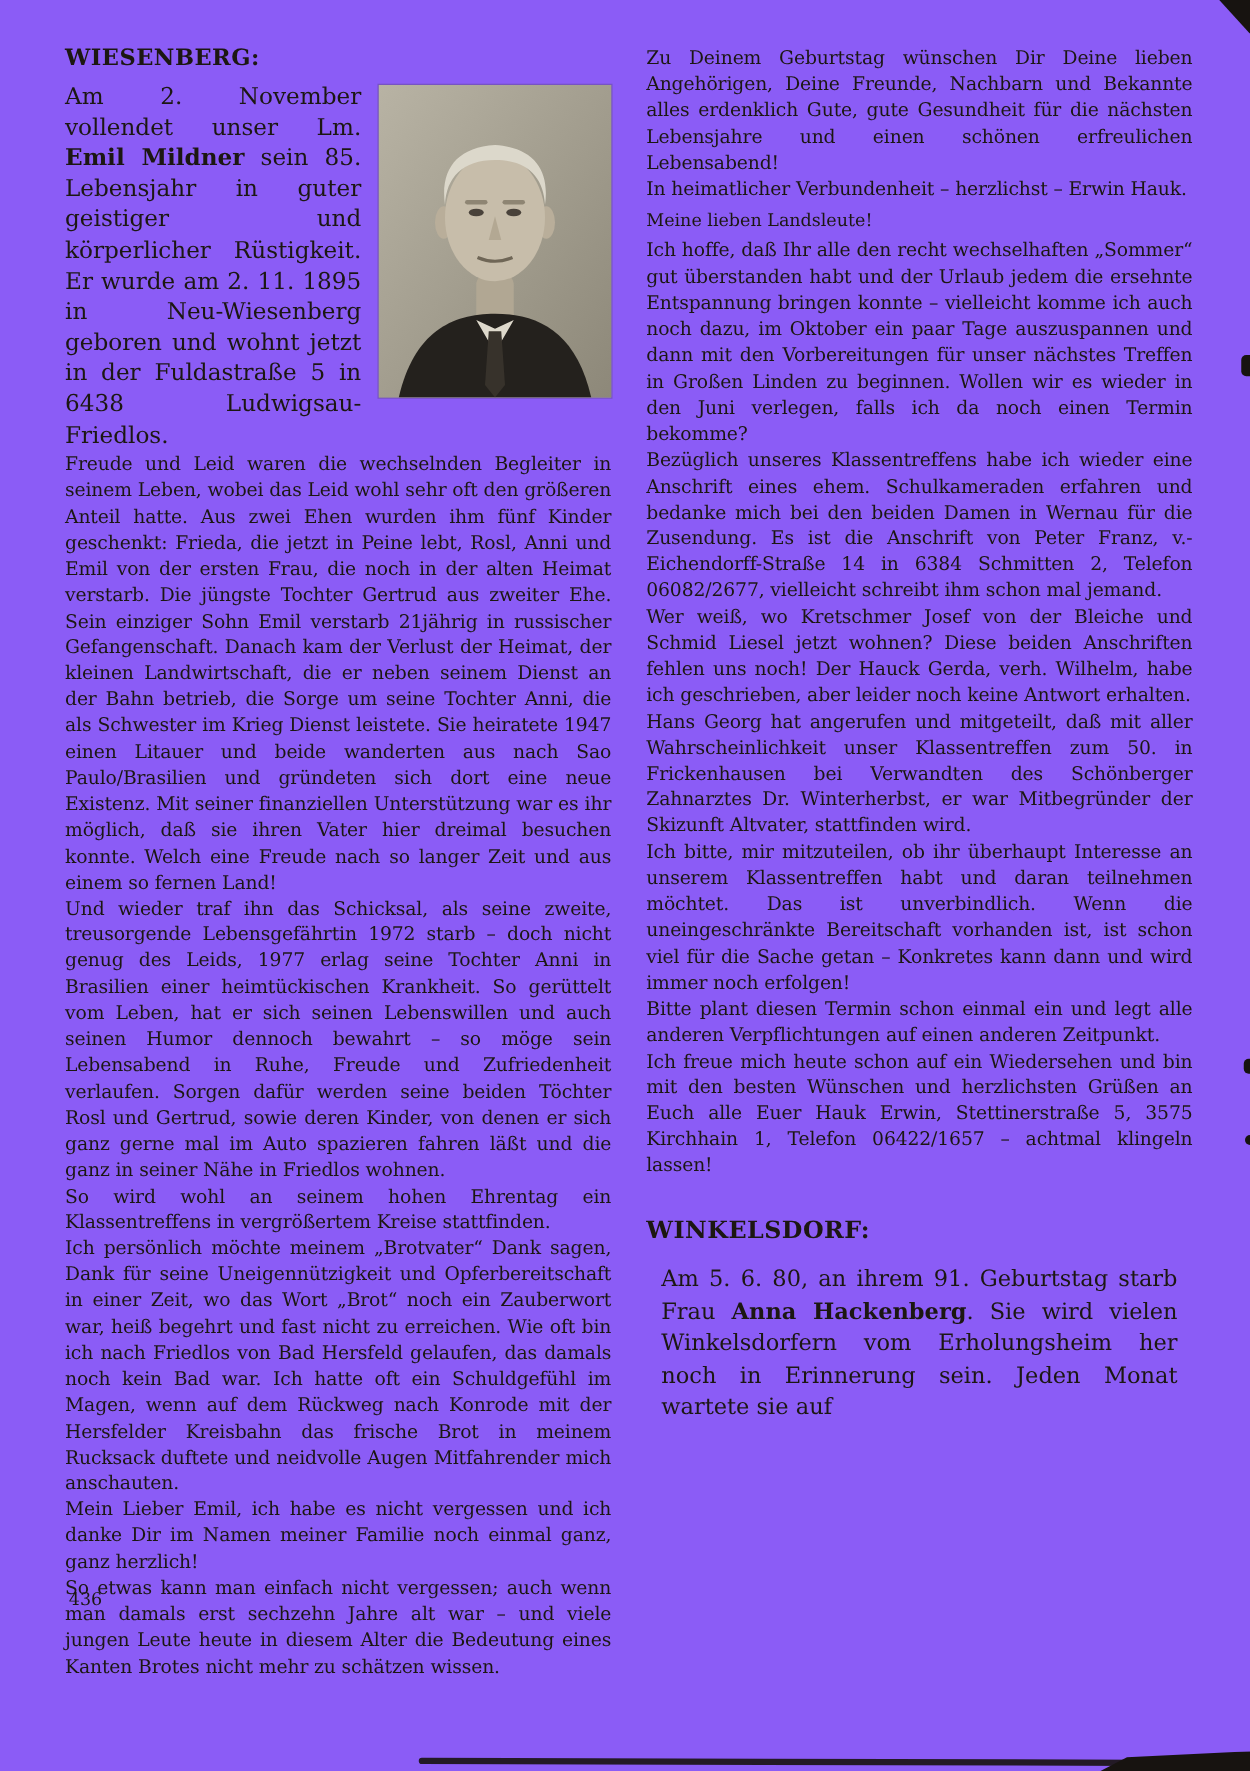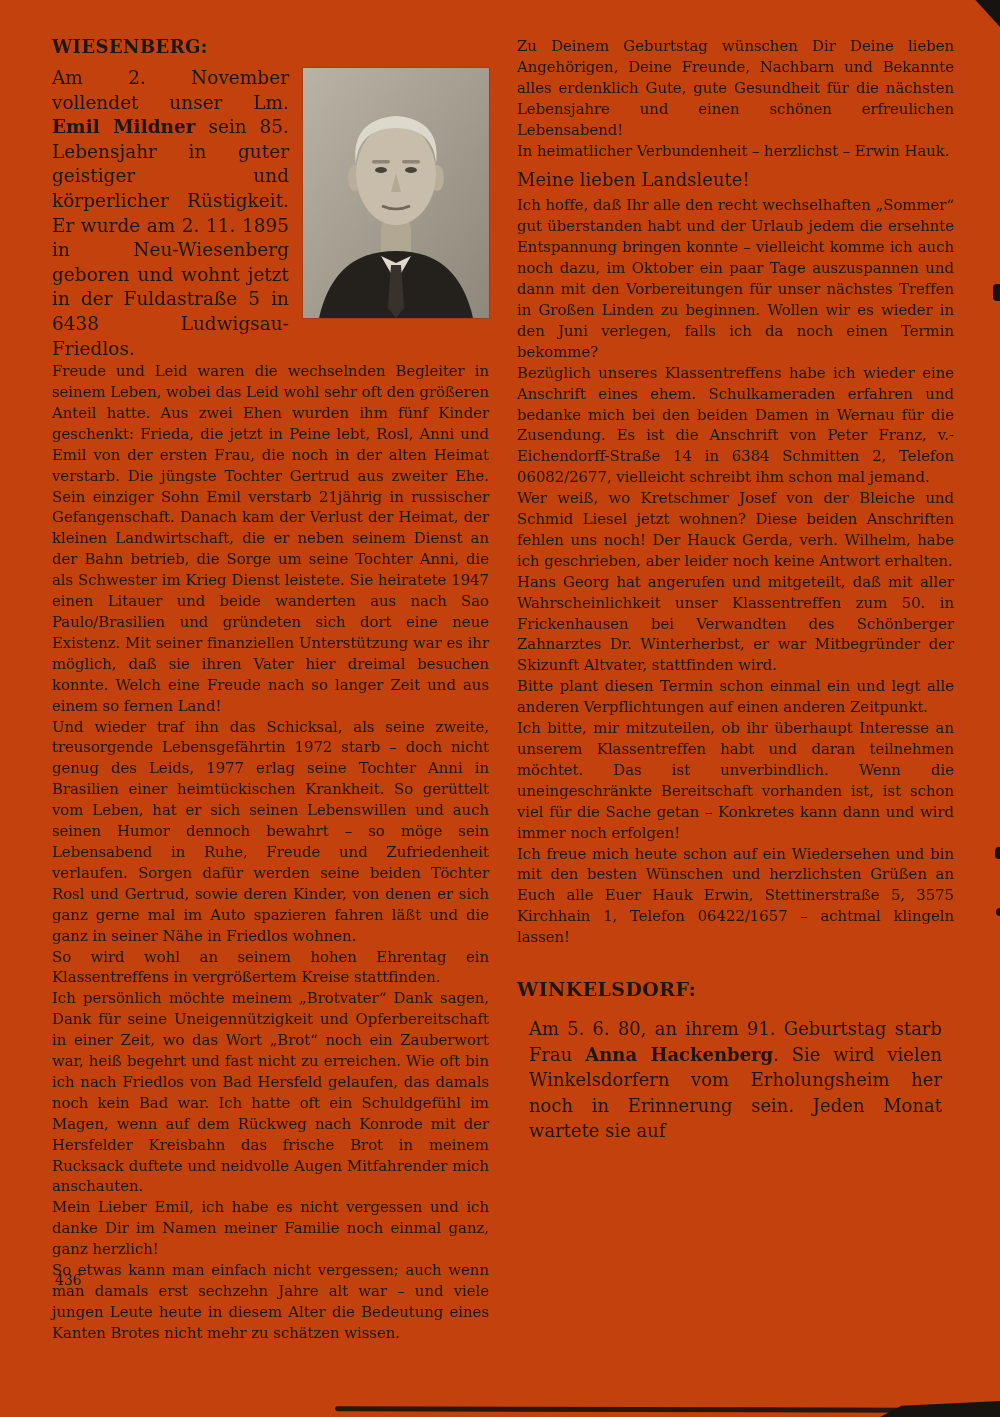--- a/index.html
+++ b/index.html
@@ -5,37 +5,37 @@
   html, body { margin: 0; padding: 0; }
   body {
     width: 1000px; height: 1417px;
     background: #efe7d0;
     font-family: "DejaVu Serif", "Liberation Serif", serif;
     color: #1c1712;
   }
   .page {
     position: relative;
     width: 1000px; height: 1417px;
-    background: #c2410c;
+    background: #8b5cf6;
     overflow: hidden;
   }
   .columns {
     display: flex;
     gap: 28px;
     padding: 36px 46px 0 52px;
   }
   .col { width: 437px; }
 
   .section-heading {
     font-size: 18px; font-weight: bold;
     letter-spacing: 0.4px;
     margin: 0 0 9px 0;
   }
   .sub-heading {
-    font-size: 18px; font-weight: normal;
+    font-size: 14px; font-weight: normal;
     margin: 8px 0 5px 0;
   }
   p.body {
     margin: 0;
     font-size: 15px;
     line-height: 20.9px;
     text-align: justify;
     letter-spacing: -0.1px;
   }
   p.intro {
@@ -135,22 +135,22 @@
     <section class="col">
       <p class="body">Zu Deinem Geburtstag wünschen Dir Deine lieben Angehörigen, Deine Freunde, Nachbarn und Bekannte alles erdenklich Gute, gute Gesundheit für die nächsten Lebensjahre und einen schönen erfreulichen Lebensabend!</p>
       <p class="body">In heimatlicher Verbundenheit – herzlichst – Erwin Hauk.</p>
 
       <h3 class="sub-heading">Meine lieben Landsleute!</h3>
 
       <p class="body">Ich hoffe, daß Ihr alle den recht wechselhaften „Sommer“ gut überstanden habt und der Urlaub jedem die ersehnte Entspannung bringen konnte – vielleicht komme ich auch noch dazu, im Oktober ein paar Tage auszuspannen und dann mit den Vorbereitungen für unser nächstes Treffen in Großen Linden zu beginnen. Wollen wir es wieder in den Juni verlegen, falls ich da noch einen Termin bekomme?</p>
       <p class="body">Bezüglich unseres Klassentreffens habe ich wieder eine Anschrift eines ehem. Schulkameraden erfahren und bedanke mich bei den beiden Damen in Wernau für die Zusendung. Es ist die Anschrift von Peter Franz, v.-Eichendorff-Straße 14 in 6384 Schmitten 2, Telefon 06082/2677, vielleicht schreibt ihm schon mal jemand.</p>
       <p class="body">Wer weiß, wo Kretschmer Josef von der Bleiche und Schmid Liesel jetzt wohnen? Diese beiden Anschriften fehlen uns noch! Der Hauck Gerda, verh. Wilhelm, habe ich geschrieben, aber leider noch keine Antwort erhalten.</p>
       <p class="body">Hans Georg hat angerufen und mitgeteilt, daß mit aller Wahrscheinlichkeit unser Klassentreffen zum 50. in Frickenhausen bei Verwandten des Schönberger Zahnarztes Dr. Winterherbst, er war Mitbegründer der Skizunft Altvater, stattfinden wird.</p>
+      <p class="body">Ich bitte, mir mitzuteilen, ob ihr überhaupt Interesse an unserem Klassentreffen habt und daran teilnehmen möchtet. Das ist unverbindlich. Wenn die uneingeschränkte Bereitschaft vorhanden ist, ist schon viel für die Sache getan – Konkretes kann dann und wird immer noch erfolgen!</p>
       <p class="body">Bitte plant diesen Termin schon einmal ein und legt alle anderen Verpflichtungen auf einen anderen Zeitpunkt.</p>
-      <p class="body">Ich bitte, mir mitzuteilen, ob ihr überhaupt Interesse an unserem Klassentreffen habt und daran teilnehmen möchtet. Das ist unverbindlich. Wenn die uneingeschränkte Bereitschaft vorhanden ist, ist schon viel für die Sache getan – Konkretes kann dann und wird immer noch erfolgen!</p>
       <p class="body">Ich freue mich heute schon auf ein Wiedersehen und bin mit den besten Wünschen und herzlichsten Grüßen an Euch alle Euer Hauk Erwin, Stettinerstraße 5, 3575 Kirchhain 1, Telefon 06422/1657 – achtmal klingeln lassen!</p>
 
       <h2 class="section-heading heading-winkelsdorf">WINKELSDORF:</h2>
 
       <p class="large"><span>Am 5. 6. 80, an ihrem 91. Geburtstag starb Frau </span><b>Anna Hackenberg</b><span>. Sie wird vielen Winkelsdorfern vom Erholungsheim her noch in Erinnerung sein. Jeden Monat wartete sie auf</span></p>
     </section>
 
   </div>
 
   <div class="page-number">436</div>

